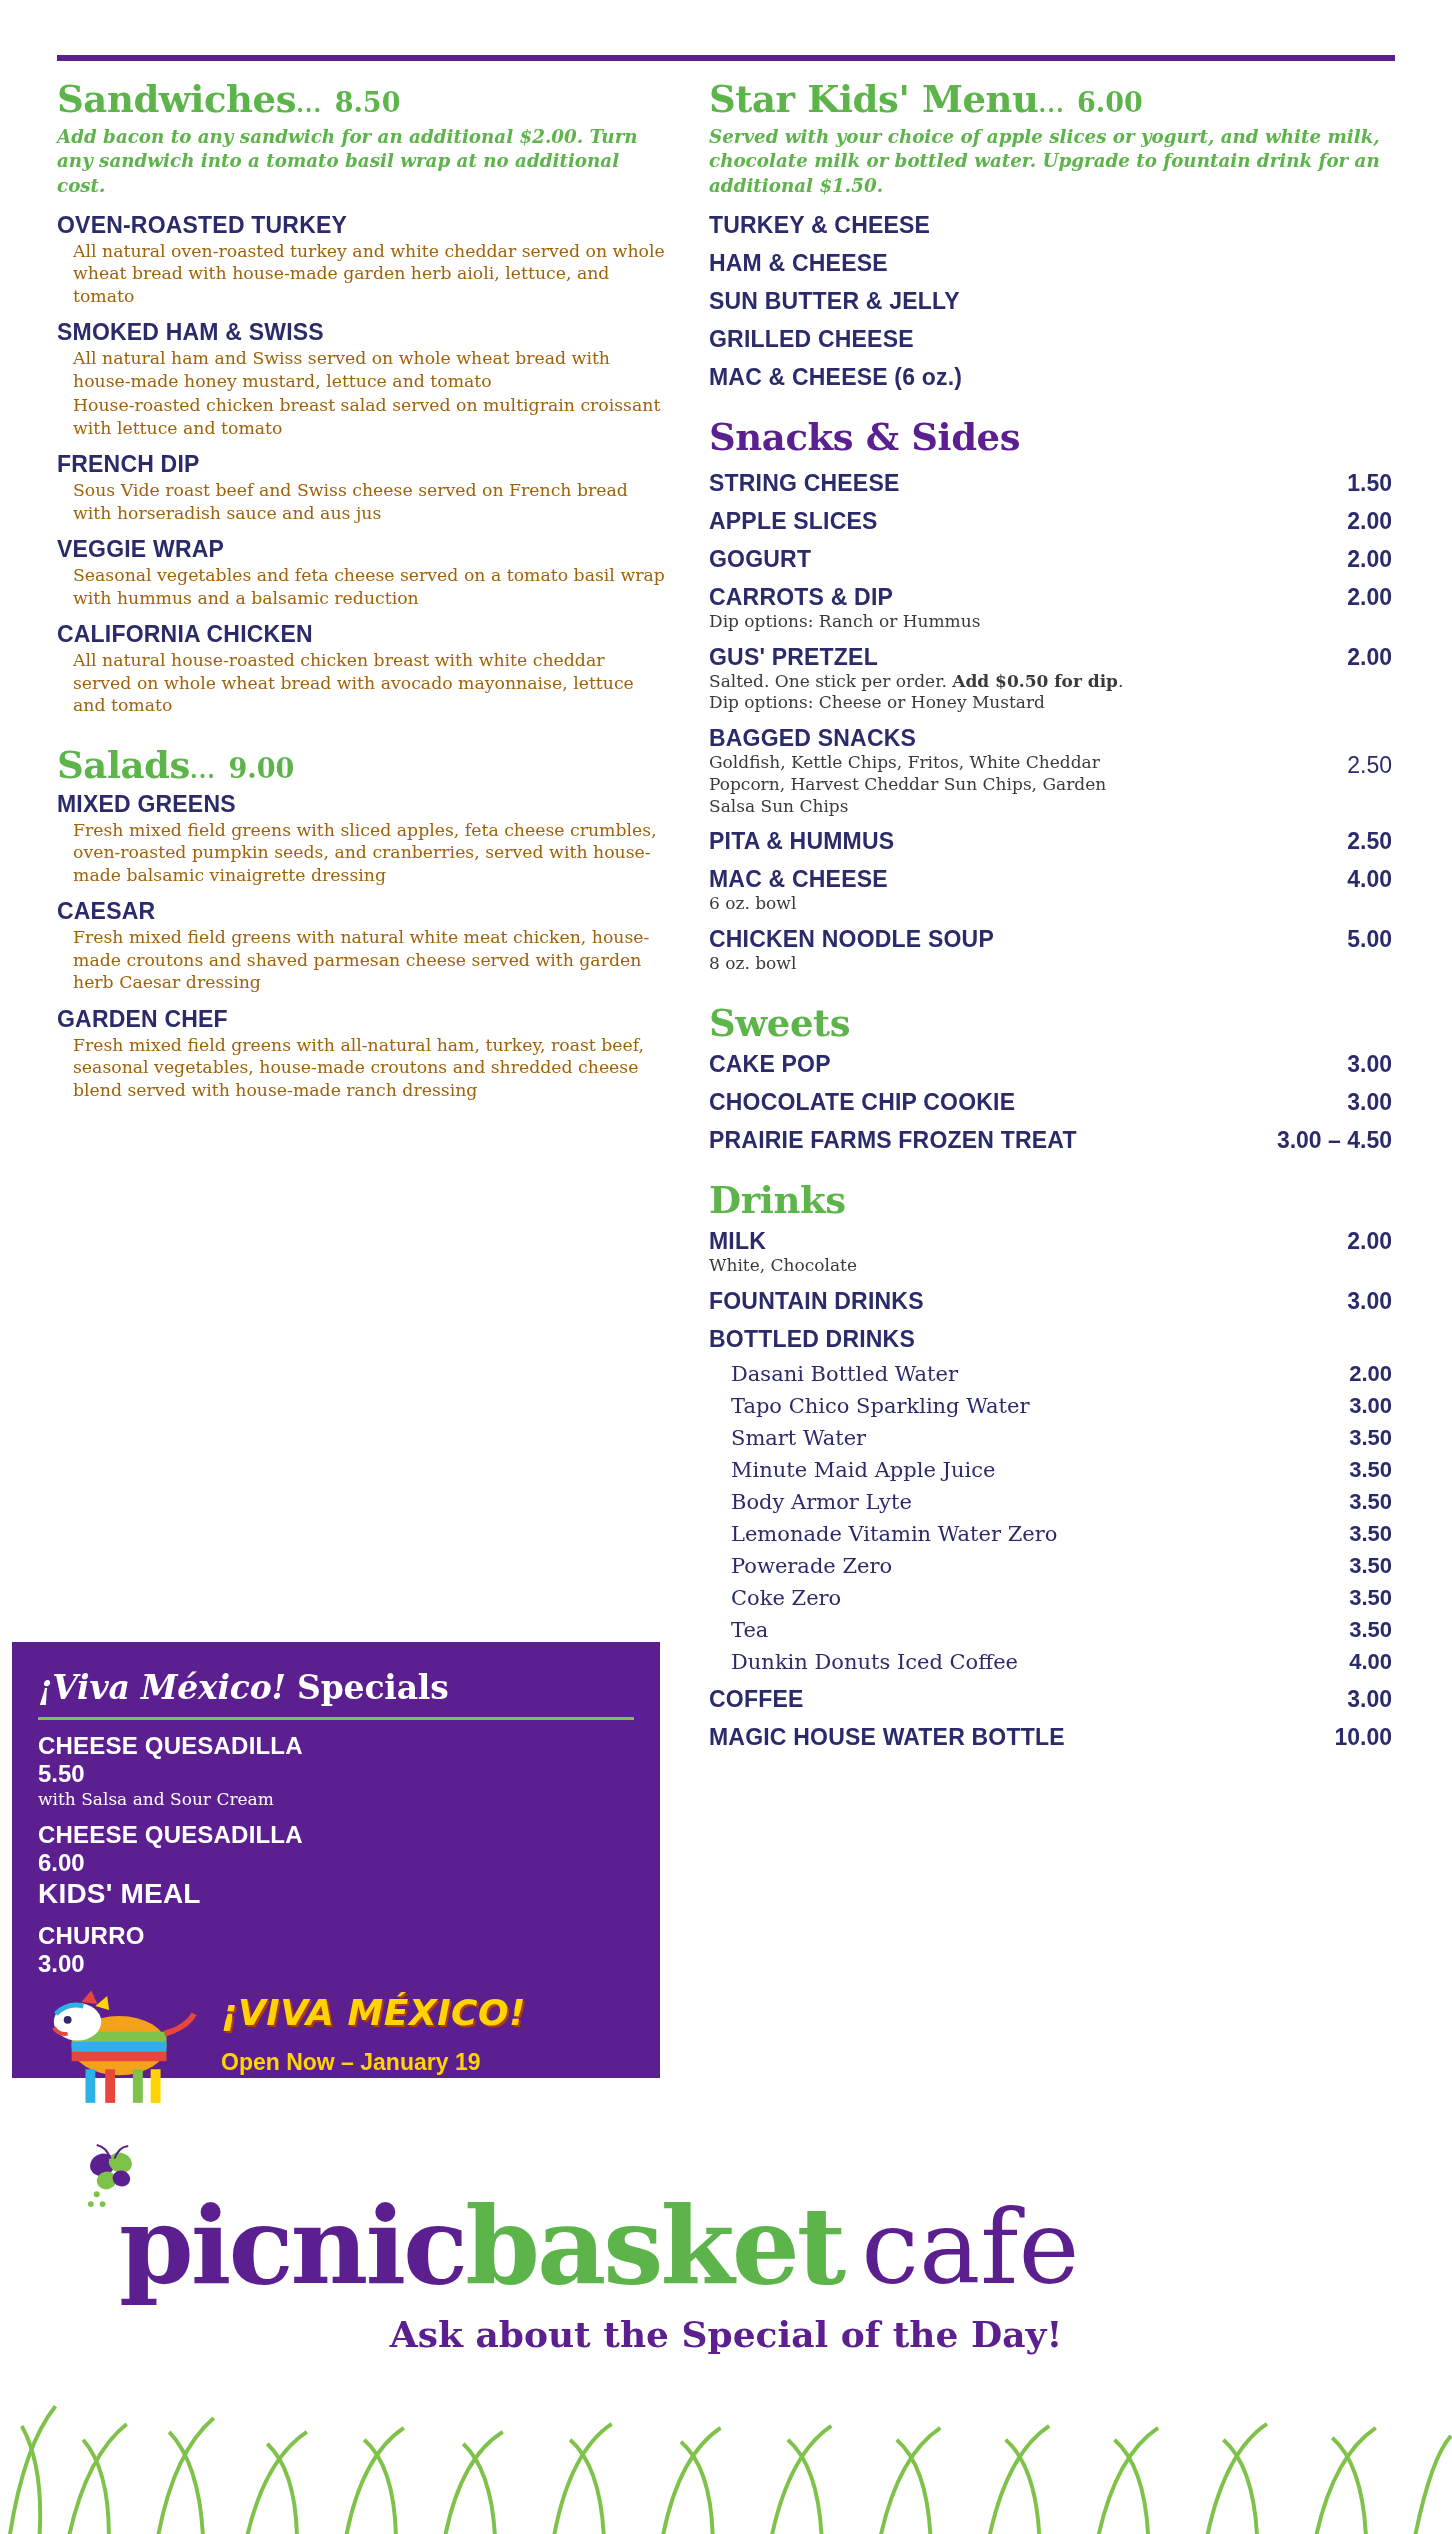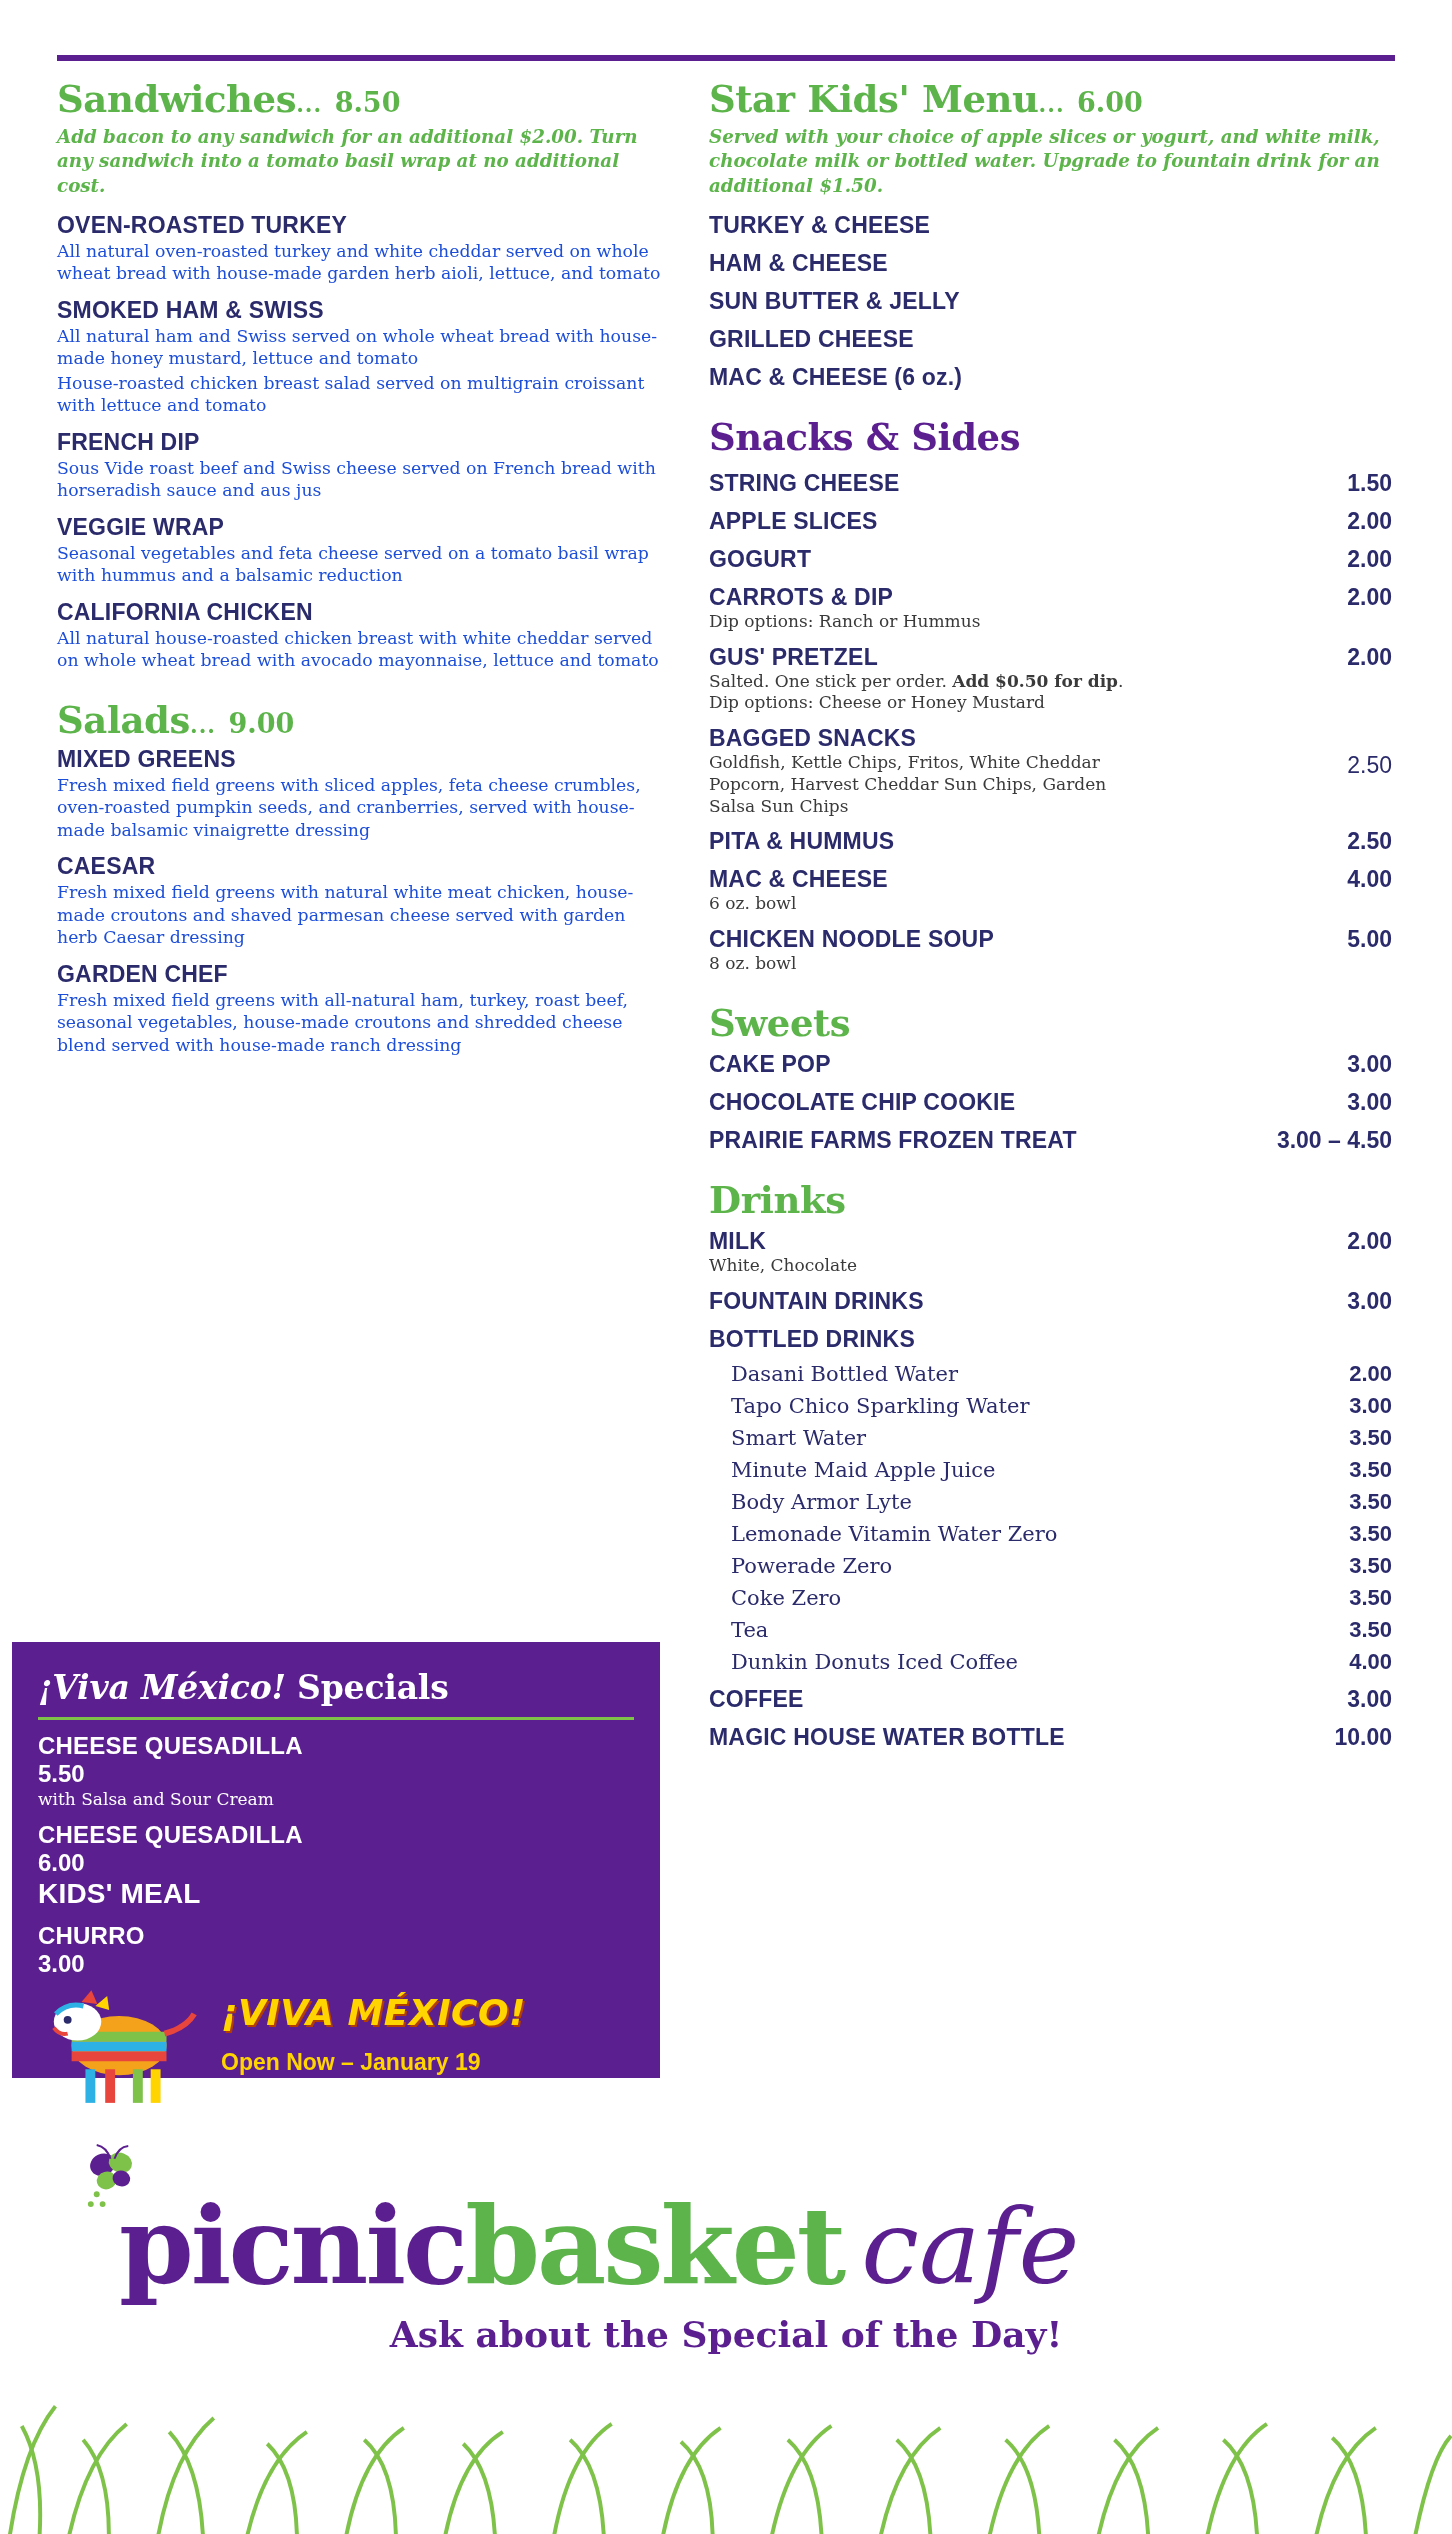--- a/index.html
+++ b/index.html
@@ -78,22 +78,22 @@
     font-weight: bold;
     font-size: 23px;
     color: #2b2b6b;
     letter-spacing: 0.2px;
     margin: 12px 0 1px 0;
   }
   .item-desc {
     font-family: "DejaVu Serif", serif;
     font-size: 17.3px;
     line-height: 1.30;
-    color: #1d4ed8;
-    margin: 0 0 2px 0;
+    color: #a16207;
+    margin: 0 0 2px 16px;
   }
 
   
   .prow {
     display: flex;
     align-items: flex-end;
     justify-content: space-between;
     margin-top: 11px;
   }
   .prow .pname {
@@ -260,21 +260,20 @@
     letter-spacing: -3px;
   }
   .logo .basket {
     font-family: "DejaVu Serif", serif;
     font-weight: bold;
     color: #5cb44a;
     letter-spacing: -3px;
   }
   .logo .cafe {
     font-family: "DejaVu Serif", serif;
-    font-style: italic;
     color: #5b1f8f;
     font-size: 103px;
     margin-left: 18px;
   }
   .tagline {
     position: absolute;
     left: 0;
     top: 198px;
     width: 1452px;
     text-align: center;

